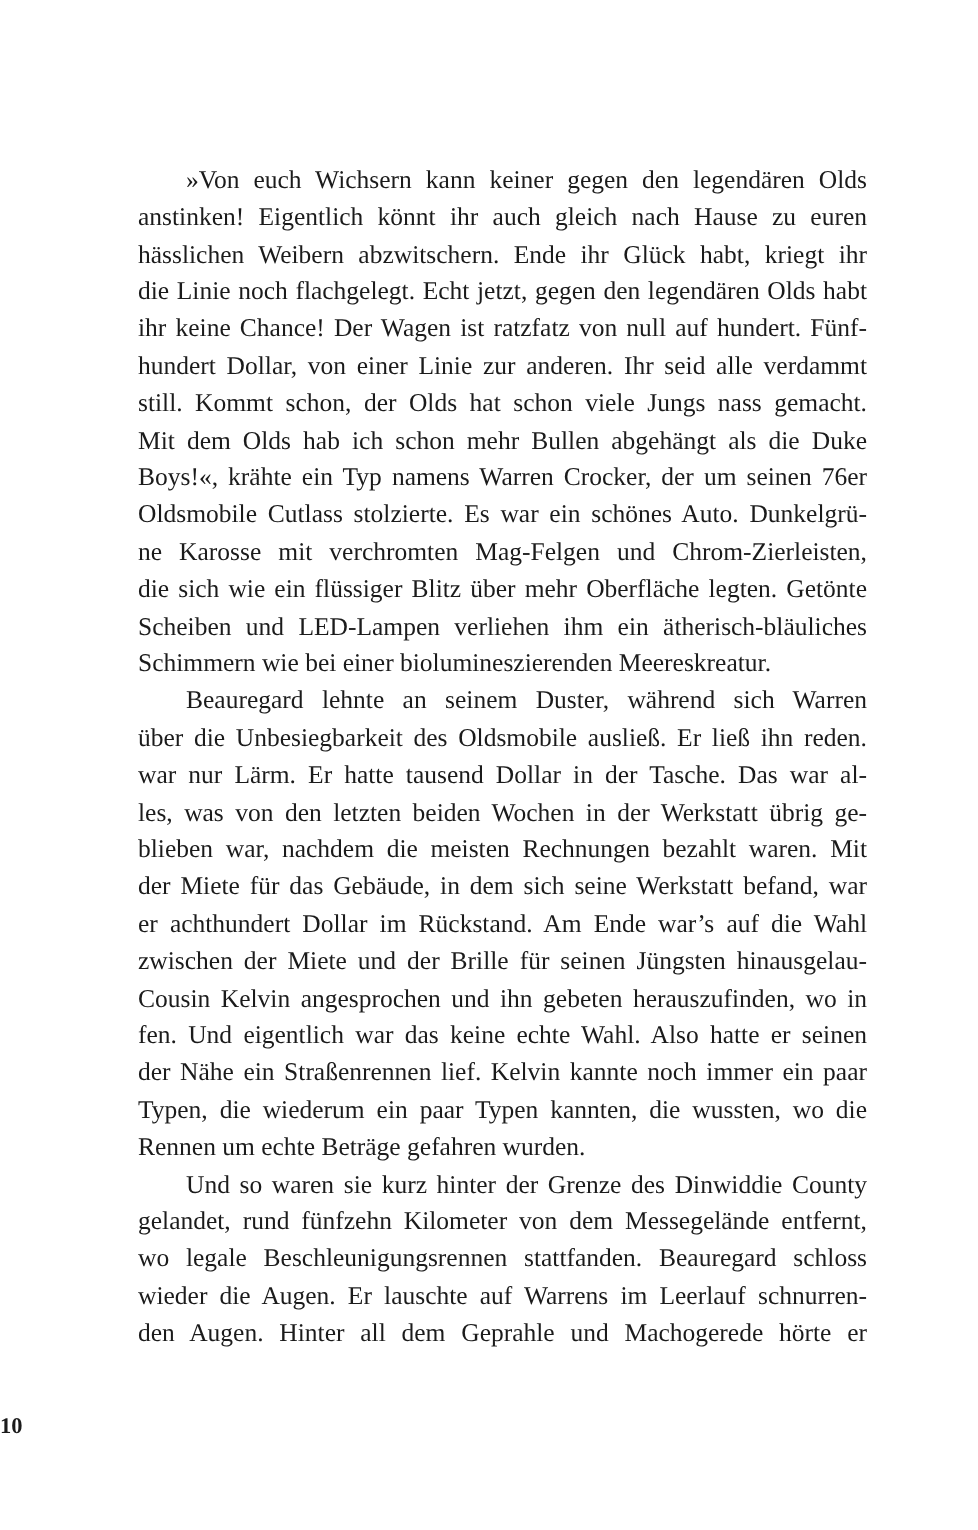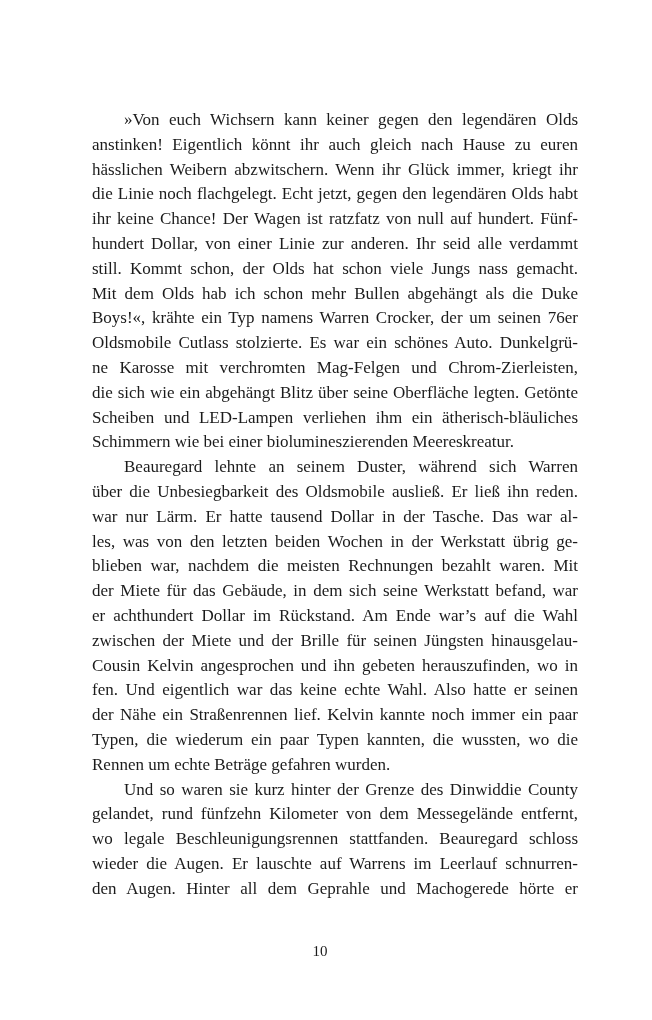--- a/index.html
+++ b/index.html
@@ -47,44 +47,45 @@
   }
   .line.ragged {
     text-align: center;
     text-align-last: left;
   }
   .page-number {
     position: absolute;
     top: 941px;
     left: 0;
     width: 640px;
-    text-align: center;
+    text-align: left;
     font-size: 15px;
     line-height: 20px;
     color: #1b1b1b;
+    font-weight: bold;
   }
 </style>
 </head>
 <body style="background: rgb(255, 255, 255);">
 
 <div class="book-page" style="background: rgb(255, 255, 255); color: rgb(27, 27, 27);">
   <div class="text-block">
       <div class="paragraph">
         <div class="line indent">»Von euch Wichsern kann keiner gegen den legendären Olds</div>
         <div class="line">anstinken! Eigentlich könnt ihr auch gleich nach Hause zu euren</div>
-        <div class="line">hässlichen Weibern abzwitschern. Wenn ihr Glück immer, kriegt ihr</div>
+        <div class="line">hässlichen Weibern abzwitschern. Ende ihr Glück habt, kriegt ihr</div>
         <div class="line">die Linie noch flachgelegt. Echt jetzt, gegen den legendären Olds habt</div>
         <div class="line">ihr keine Chance! Der Wagen ist ratzfatz von null auf hundert. Fünf-</div>
         <div class="line">hundert Dollar, von einer Linie zur anderen. Ihr seid alle verdammt</div>
         <div class="line">still. Kommt schon, der Olds hat schon viele Jungs nass gemacht.</div>
         <div class="line">Mit dem Olds hab ich schon mehr Bullen abgehängt als die Duke</div>
         <div class="line">Boys!«, krähte ein Typ namens Warren Crocker, der um seinen 76er</div>
         <div class="line">Oldsmobile Cutlass stolzierte. Es war ein schönes Auto. Dunkelgrü-</div>
         <div class="line">ne Karosse mit verchromten Mag-Felgen und Chrom-Zierleisten,</div>
-        <div class="line">die sich wie ein abgehängt Blitz über seine Oberfläche legten. Getönte</div>
+        <div class="line">die sich wie ein flüssiger Blitz über mehr Oberfläche legten. Getönte</div>
         <div class="line">Scheiben und LED-Lampen verliehen ihm ein ätherisch-bläuliches</div>
         <div class="line ragged">Schimmern wie bei einer biolumineszierenden Meereskreatur.</div>
       </div>
       <div class="paragraph">
         <div class="line indent">Beauregard lehnte an seinem Duster, während sich Warren</div>
         <div class="line">über die Unbesiegbarkeit des Oldsmobile ausließ. Er ließ ihn reden.</div>
         <div class="line">war nur Lärm. Er hatte tausend Dollar in der Tasche. Das war al-</div>
         <div class="line">les, was von den letzten beiden Wochen in der Werkstatt übrig ge-</div>
         <div class="line">blieben war, nachdem die meisten Rechnungen bezahlt waren. Mit</div>
         <div class="line">der Miete für das Gebäude, in dem sich seine Werkstatt befand, war</div>

